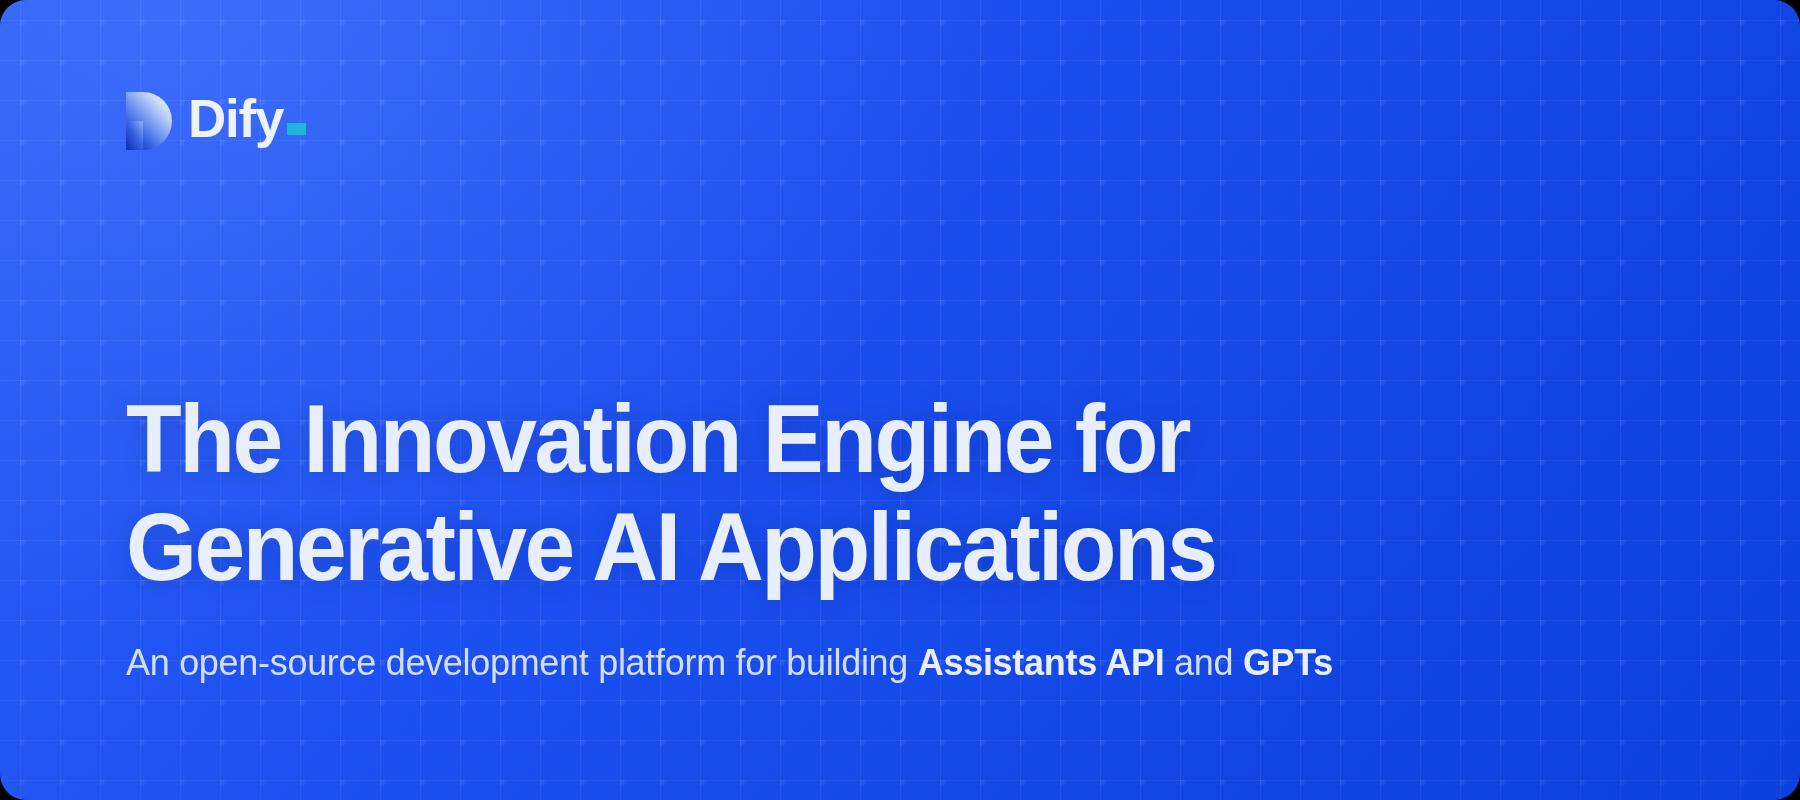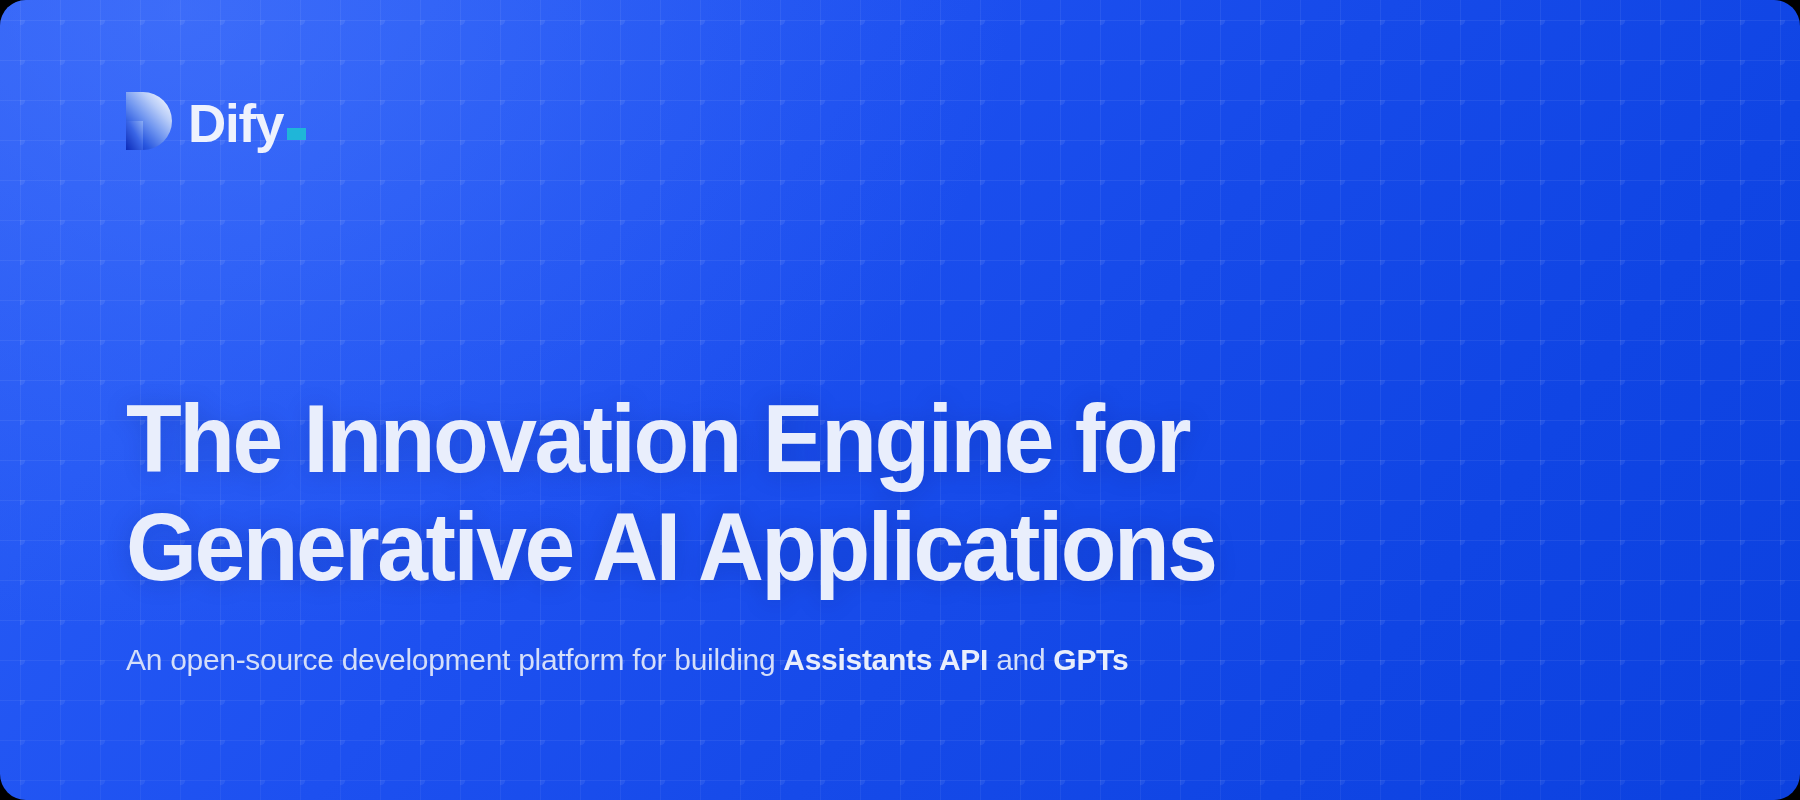--- a/index.html
+++ b/index.html
@@ -74,21 +74,21 @@
     -webkit-mask-image: radial-gradient(ellipse 150% 130% at 48% 30%, #000 0%, #000 48%, rgba(0,0,0,0.25) 82%, rgba(0,0,0,0) 100%);
             mask-image: radial-gradient(ellipse 150% 130% at 48% 30%, #000 0%, #000 48%, rgba(0,0,0,0.25) 82%, rgba(0,0,0,0) 100%);
   }
 
   
   .logo-lockup {
     position: absolute;
     left: 126px;
     top: 92px;
     display: flex;
-    align-items: flex-end;
+    align-items: flex-start;
     gap: 16px;
     z-index: 4;
   }
   .logo-mark {
     width: 46px;
     height: 58px;
     display: block;
   }
   .wordmark {
     position: relative;
@@ -135,21 +135,21 @@
 
   
   .subtitle {
     position: absolute;
     left: 126px;
     top: 640px;
     z-index: 4;
     margin: 0;
     color: #d4def9;
     font-family: "Liberation Sans", "DejaVu Sans", sans-serif;
-    font-size: 30px;
+    font-size: 36px;
     font-weight: 400;
     letter-spacing: -0.3px;
     line-height: 1.3;
     white-space: nowrap;
   }
   .subtitle b {
     font-weight: 700;
     color: #e9eefc;
   }
 </style>

